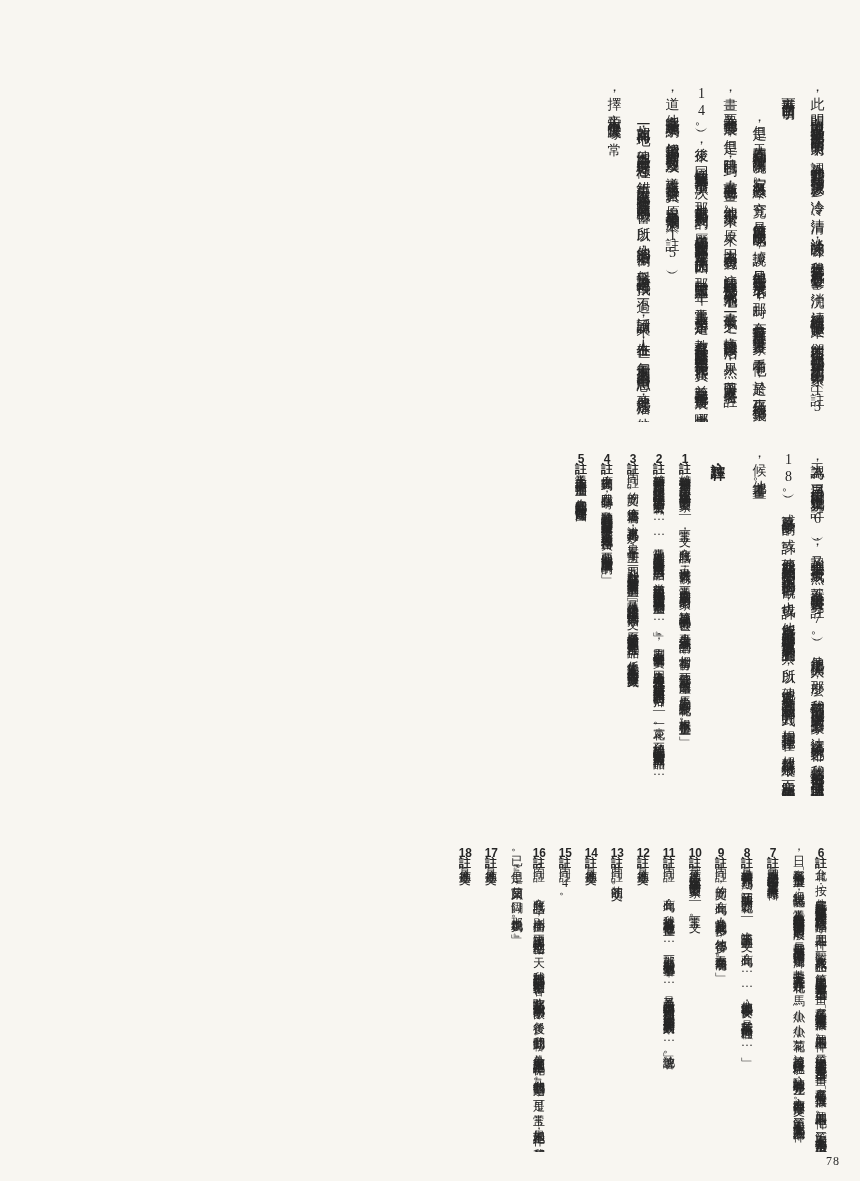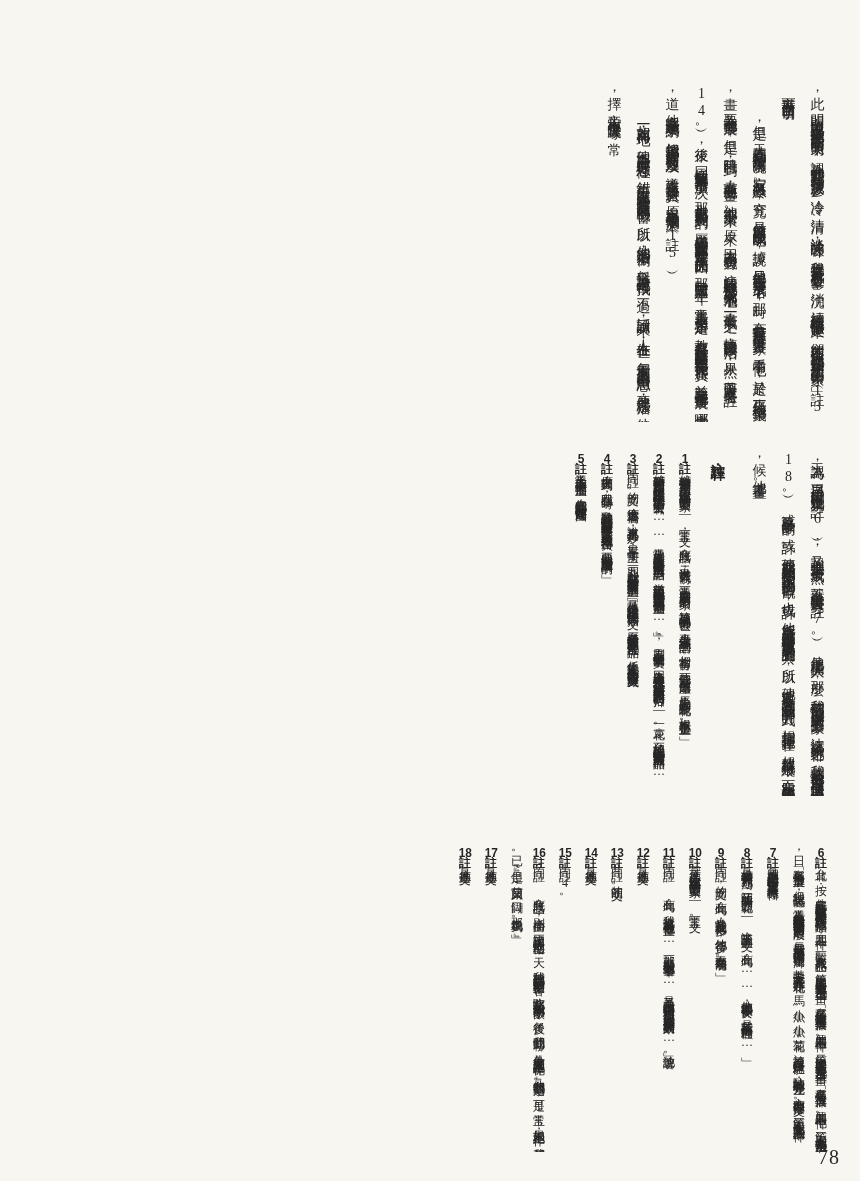--- a/index.html
+++ b/index.html
@@ -45,21 +45,21 @@
   .note-label {
     font-weight:bold;
     font-family:"Liberation Sans","DejaVu Sans",sans-serif;
   }
   .tcy { text-combine-upright:all; }
   .note-text { }
 
   .page-number {
     position:absolute;
     right:20px; bottom:12px;
-    font-size:20px;
+    font-size:12px;
     letter-spacing:1px;
     color:#2b2b2b;
   }
 </style>
 </head>
 <body>
 
 <div class="page">
 
   <div class="band band-a main-text" id="main-a">

